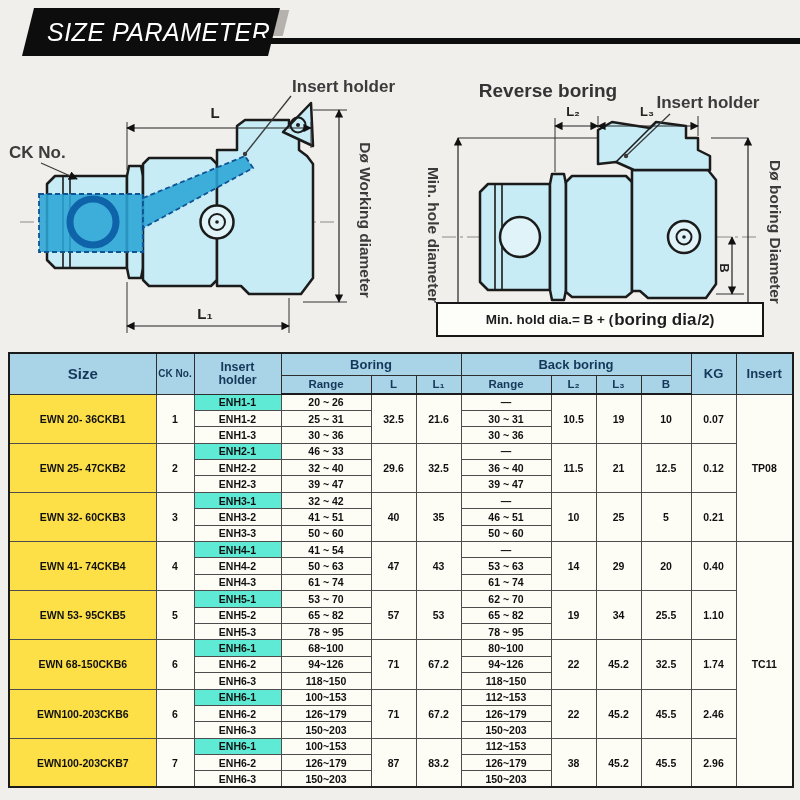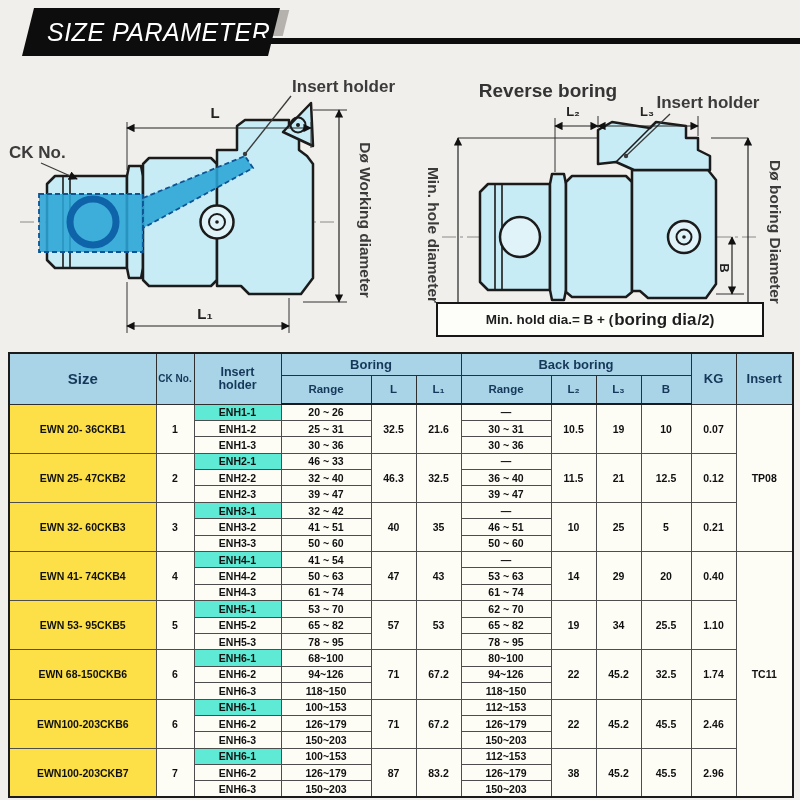--- a/index.html
+++ b/index.html
@@ -44,21 +44,21 @@
 
   
   .param-table{position:absolute;left:8px;top:352px;width:784px;
     border-collapse:collapse;table-layout:fixed;background:#fdfcf5;
     border:2px solid #1b1b1b}
   .param-table th,.param-table td{
     border:1px solid #4d4d4d;text-align:center;vertical-align:middle;
     padding:0;color:#101010;overflow:hidden;white-space:nowrap;box-sizing:border-box}
   .param-table thead th{background:#a9d3e6;color:#15385a;border-color:#2e2e2e}
   .param-table thead tr:first-child th{height:22px}
-  .param-table thead tr:last-child th{height:29px}
+  .param-table thead tr:last-child th{height:19px}
   .param-table thead tr:last-child th{border-bottom:2px solid #1b1b1b}
   .h-size{font-size:15px}
   .h-ck{font-size:10px}
   .h-holder{font-size:12.5px;white-space:normal !important;line-height:1.05;padding:0 16px !important}
   .h-group{font-size:13px}
   .h-sub{font-size:11.5px}
   .h-kg{font-size:13px}
   .h-insert{font-size:13px}
   .param-table tbody td{height:16.4px;font-size:10.5px;font-weight:bold;border-top:1px solid #9b9b9b}
   .param-table tbody tr.group-start td{border-top:1.7px solid #262626}
@@ -276,21 +276,21 @@
       <tr>
         <td>ENH1-3</td>
         <td>30 ~ 36</td>
         <td>30 ~ 36</td>
       </tr>
       <tr class="group-start">
         <td class="size" rowspan="3">EWN 25- 47CKB2</td>
         <td rowspan="3">2</td>
         <td class="tan">ENH2-1</td>
         <td>46 ~ 33</td>
-        <td rowspan="3">46.3</td>
+        <td rowspan="3">29.6</td>
         <td rowspan="3">32.5</td>
         <td>—</td>
         <td rowspan="3">11.5</td>
         <td rowspan="3">21</td>
         <td rowspan="3">12.5</td>
         <td rowspan="3">0.12</td>
       </tr>
       <tr>
         <td>ENH2-2</td>
         <td>32 ~ 40</td>

